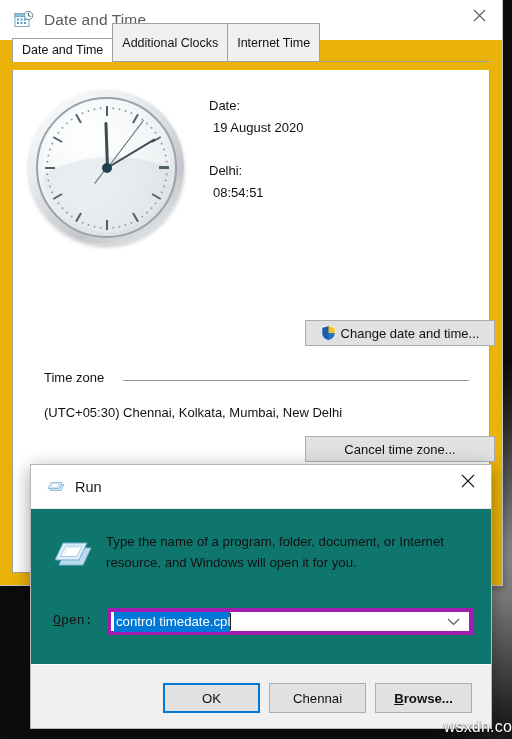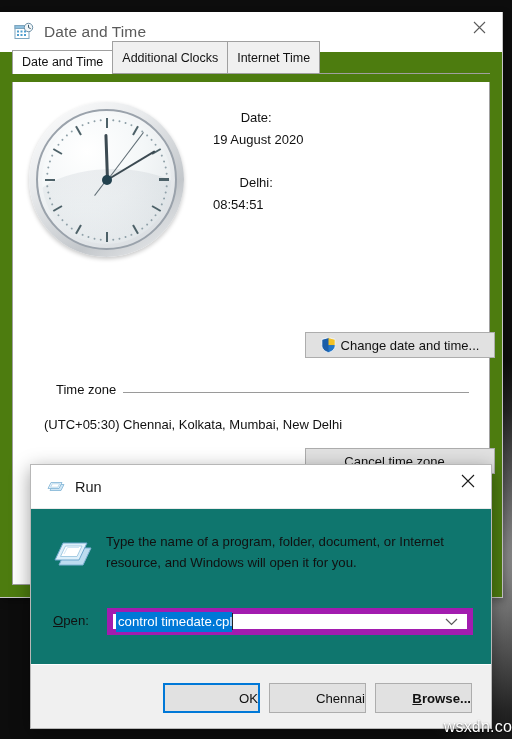--- a/index.html
+++ b/index.html
@@ -34,24 +34,24 @@
     position:absolute; left:455px; top:470px; width:57px; height:190px;
     background:
       linear-gradient(35deg, rgba(255,255,255,0.25) 0 2px, rgba(0,0,0,0) 2px 14px),
       linear-gradient(120deg, rgba(255,255,255,0.14) 0 1px, rgba(0,0,0,0) 1px 9px);
     opacity:.8;
   }
 
   
   .main-window {
     position: absolute;
-    left: 0; top: 12px;
+    left: 0; top: 0;
     width: 503px;
     height: 586px;
-    background: #4d7c0f;
+    background: #eab308;
     border: 1px solid #c6c6c6;
     border-left: none;
     border-top: none;
     box-shadow: 2px 3px 8px rgba(0,0,0,0.30);
   }
 
   .titlebar {
     position: relative;
     height: 40px;
     background: #ffffff;
@@ -85,21 +85,21 @@
   .tabstrip {
     position: relative;
     height: 22px;
     margin-left: 12px;
     margin-right: 12px;
     display: flex;
     align-items: flex-end;
     border-bottom: 1px solid #a0a0a0;
   }
   .tab {
-    height: 32px;
+    height: 38px;
     padding: 0 9px;
     font-size: 12.5px;
     color: #111;
     display: flex;
     align-items: center;
     border: 1px solid #a0a0a0;
     border-bottom: none;
     background: #f0f0f0;
     margin-right: -1px;
     position: relative;
@@ -184,21 +184,21 @@
     background: #22414e;
   }
 
   
   .info {
     position: absolute;
     left: 196px; top: 28px;
     font-size: 13px;
     color: #111;
   }
-  .info .lbl { margin-bottom: 7px; text-align: center; }
+  .info .lbl { margin-bottom: 7px; }
   .info .val { margin-bottom: 28px; padding-left: 4px;}
   .info .val.last { margin-bottom: 0; }
 
   .btn {
     background: #e1e1e1;
     border: 1px solid #adadad;
     font-family: "Liberation Sans", sans-serif;
     font-size: 13px;
     color: #111;
     display: inline-flex;
@@ -225,21 +225,20 @@
   }
 
   
   .group-label {
     position: absolute;
     left: 31px; top: 300px;
     font-size: 13px;
     color: #111;
     background: #fff;
     padding-right: 7px;
-    margin-left: 12px;
   }
   .group-line {
     position: absolute;
     left: 110px; top: 310px;
     right: 20px;
     height: 1px;
     background: #9a9a9a;
   }
   .tz-value {
     position: absolute;
@@ -303,27 +302,28 @@
     width: 360px;
     font-size: 13.2px;
     color: #111;
     line-height: 21px;
   }
   .open-label {
     position: absolute;
     left: 22px; top: 104px;
     font-size: 13.2px;
     color: #111;
+    font-family: Liberation Mono, monospace;
   }
   .open-label u { text-decoration: underline; }
   .combo {
     position: absolute;
     left: 76px; top: 99px;
     width: 366px; height: 27px;
-    border: 6px solid #a21caf;
+    border: 4px solid #a21caf;
     background: #ffffff;
     display: flex;
     align-items: center;
   }
   .combo-text {
     margin-left: 3px;
     font-size: 13.2px;
     background: #0078d7;
     color: #ffffff;
     padding: 1px 0 2px 2px;
@@ -349,21 +349,21 @@
     border-top: 1px solid #ffffff;
   }
   .run-btn {
     position: absolute;
     top: 18px;
     width: 97px; height: 30px;
     background: #e1e1e1;
     border: 1px solid #adadad;
     font-size: 13.2px;
     color: #111;
-    display: flex; align-items: center; justify-content: flex-end;
+    display: flex; align-items: center; justify-content: center;
   }
   .run-btn.ok { left: 132px; border: 2px solid #0078d7; }
   .run-btn.cancel { left: 238px; }
   .run-btn.browse { left: 344px; font-weight: bold; }
   .run-btn u { text-decoration: underline; }
 
   .watermark {
     position: absolute;
     right: 0px; bottom: 3px;
     font-size: 16px;

